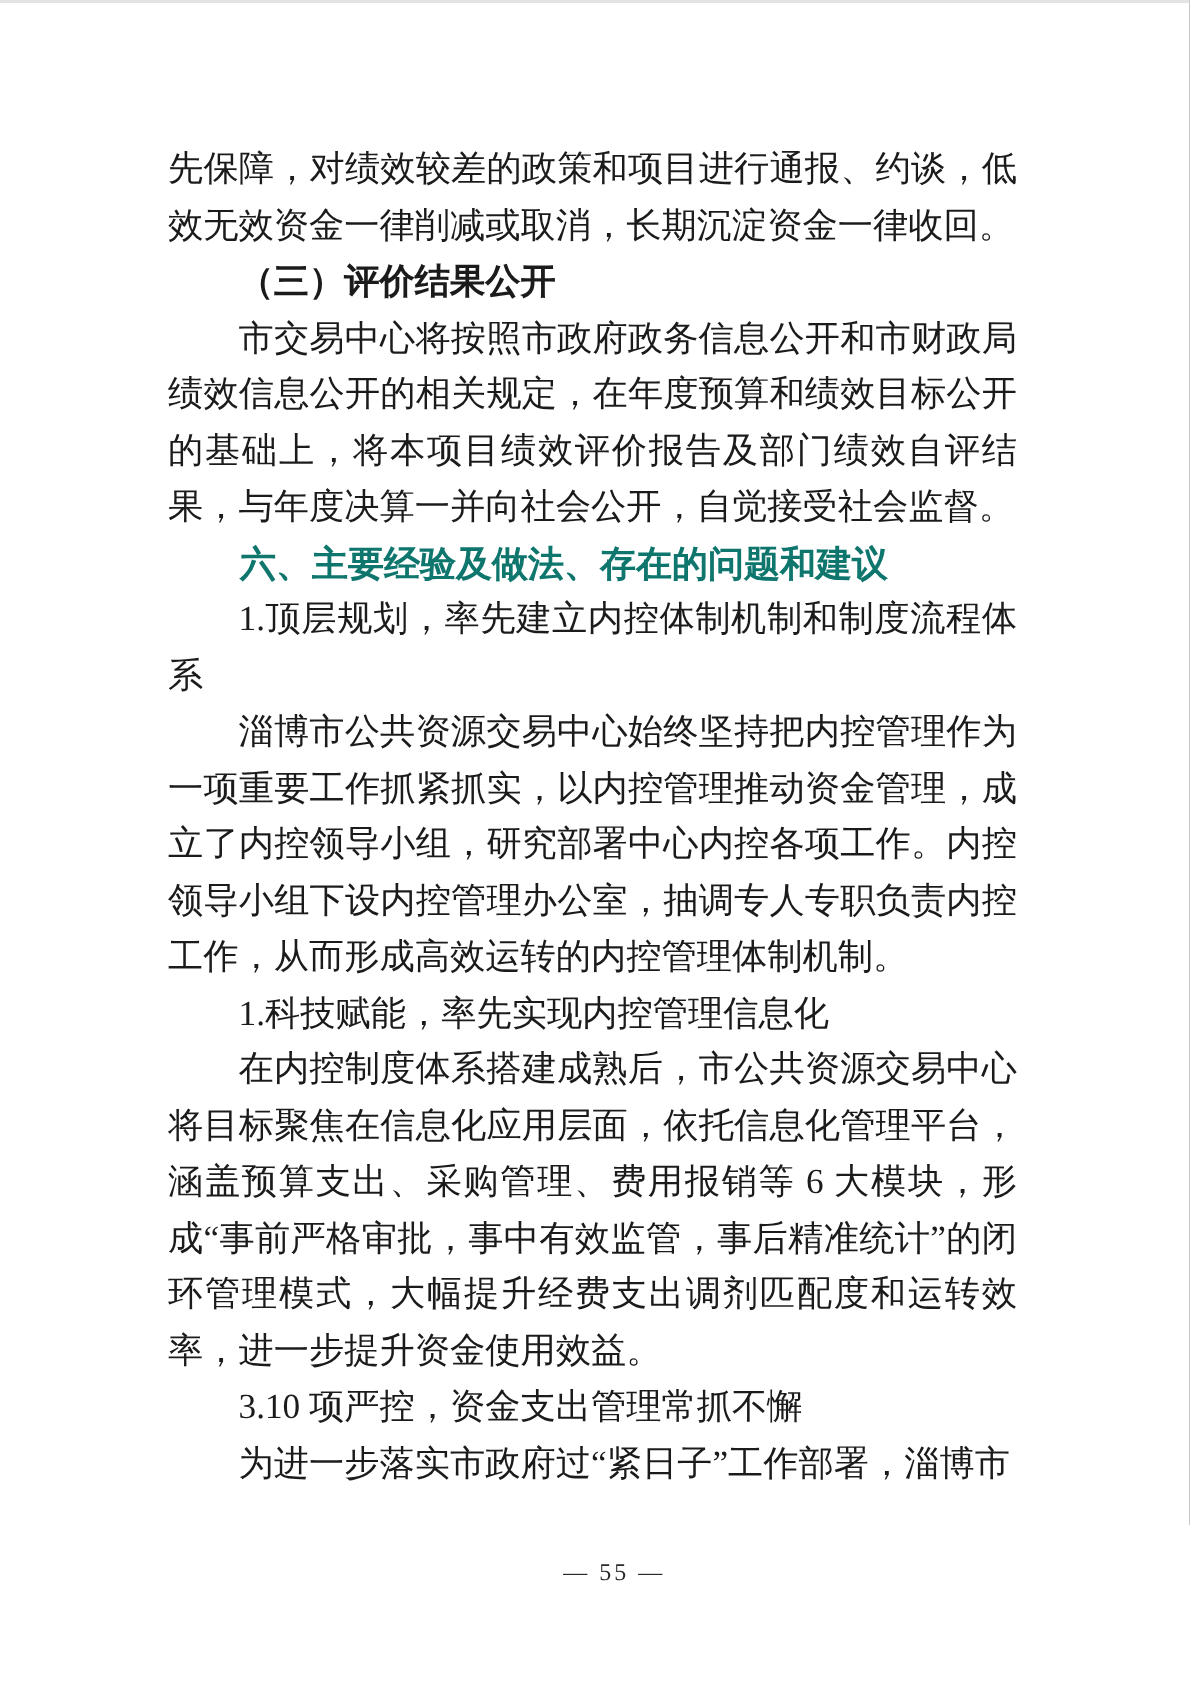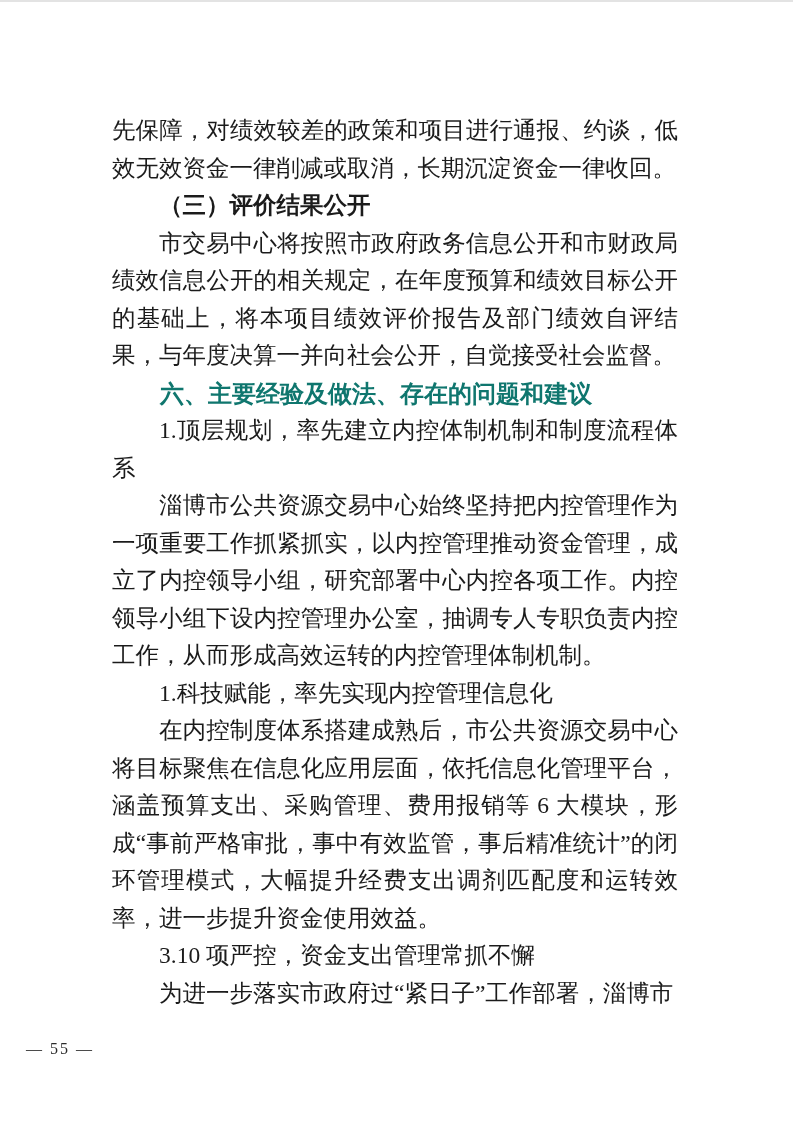--- a/index.html
+++ b/index.html
@@ -15,21 +15,21 @@
   }
   .top-edge {
     position: absolute;
     top: 0; left: 0; right: 0;
     height: 2px;
     background: #e3e3e3;
   }
   .content {
     position: absolute;
     left: 112px;
-    top: 112px;
+    top: 95px;
     width: 566px;
     color: #1b1b1b;
   }
   .content p {
     font-size: 23.5px;
     line-height: 37.5px;
     text-align: justify;
     text-justify: inter-ideograph;
     letter-spacing: 0;
   }
@@ -48,20 +48,21 @@
   .hei {
     font-family: "Liberation Sans", "DejaVu Sans", sans-serif;
     font-weight: 700;
     font-size: 24px !important;
     color: #0f766e;
   }
   .footer {
     position: absolute;
     top: 1040px;
     left: 0; right: 0;
+    text-align: center;
     font-size: 16px;
     letter-spacing: 2px;
     color: #2a2a2a;
     font-family: "Liberation Serif", "DejaVu Serif", serif;
     margin-left: 26px;
   }
 </style>
 </head>
 <body>
 

